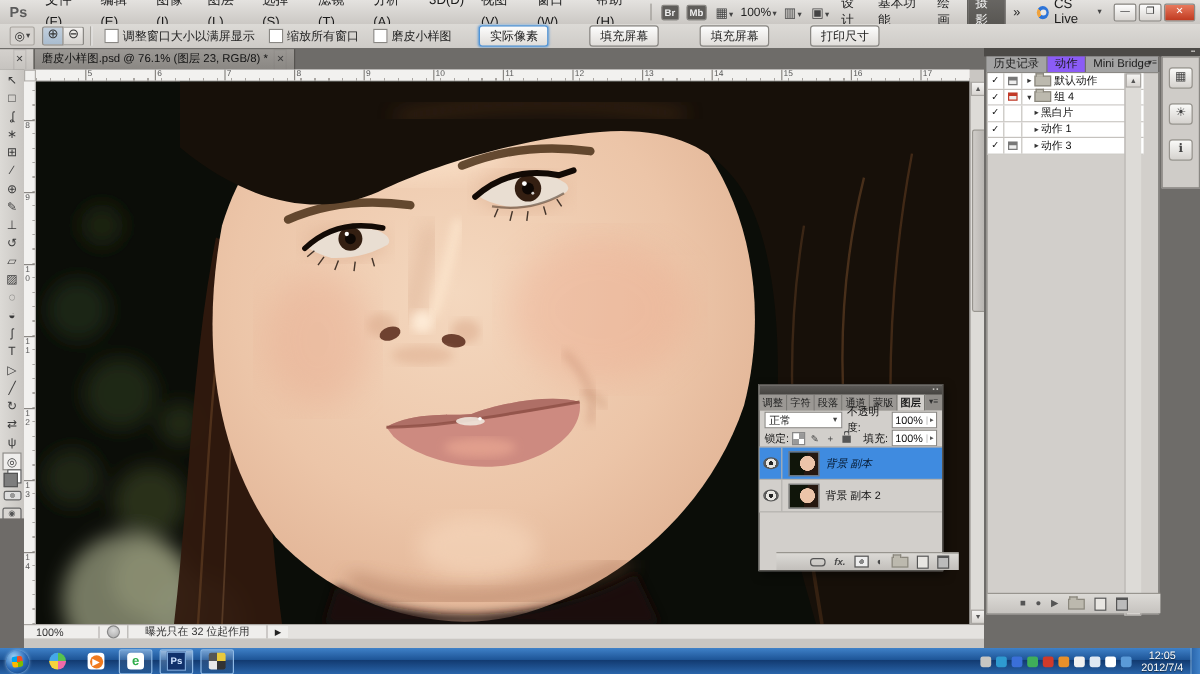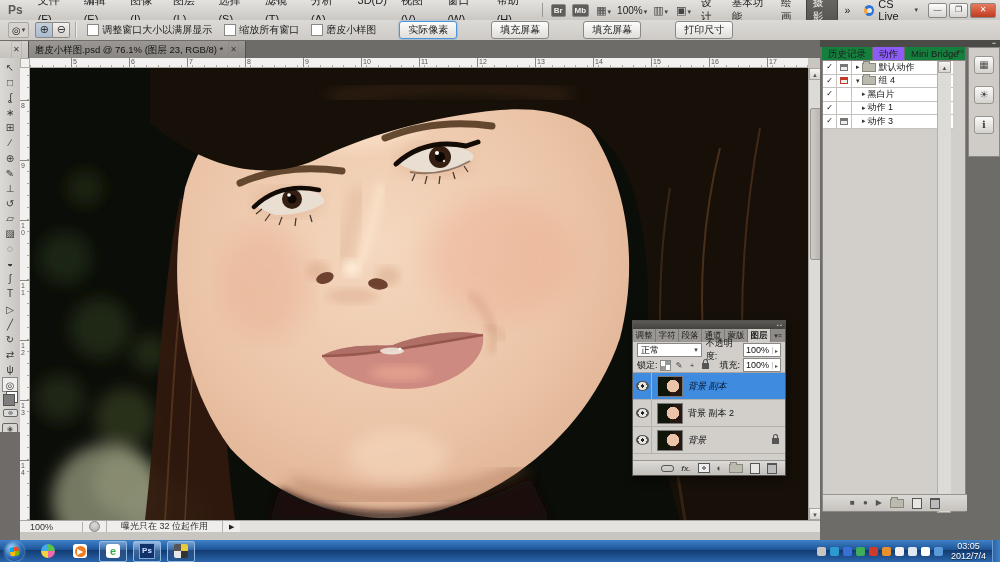--- a/index.html
+++ b/index.html
@@ -93,21 +93,21 @@
     background:radial-gradient(circle at 50% 35%,#ddd,#aaa);}
   #status-hint{border-left:1px solid #b5b2ae;border-right:1px solid #b5b2ae;padding:0 14px;height:100%;
     display:flex;align-items:center;text-align:center;}
   #status-play{font-size:7px;margin:0 6px;color:#222;}
   #hscroll-track{flex:1;height:100%;background:#e4e2df;}
   
   #dock{left:820px;top:40px;width:180px;height:500px;background:#6e6c69;}
   #dock-topbar{position:absolute;left:0;top:0;width:180px;height:7px;background:#4c4a47;
     font-size:5px;color:#cfcdc9;text-align:right;line-height:7px;padding-right:4px;box-sizing:border-box;}
   #panel-tabs{position:absolute;left:2px;top:7px;height:13px;display:flex;font-size:9.5px;}
-  .ptab{padding:0 6px;line-height:13px;color:#1c1c1c;background:#15803d;border-right:1px solid #6e6c69;}
+  .ptab{padding:0 6px;line-height:13px;color:#1c1c1c;background:#a3a3a3;border-right:1px solid #6e6c69;}
   .ptab.active{background:#8b5cf6;}
   #panel-menu-btn{position:absolute;right:36px;top:8px;font-size:7px;color:#2e2e2e;}
   #actions-panel{position:absolute;left:2px;top:20px;width:144px;height:452px;background:#d2cfcb;border:1px solid #8a8884;box-sizing:border-box;}
   #actions-rows{position:absolute;left:0;top:0;width:130px;}
   .act-row{display:flex;align-items:center;height:12.5px;background:#fff;border-bottom:1px solid #c5c2be;font-size:9px;color:#111;}
   .act-check{width:13px;text-align:center;border-right:1px solid #c5c2be;font-size:8px;height:100%;line-height:12px;}
   .act-dlg{width:14px;height:100%;border-right:1px solid #c5c2be;display:flex;align-items:center;justify-content:center;}
   .dlg-ico{width:8px;height:7px;border:1px solid #777;border-top:3px solid #777;box-sizing:border-box;background:#eee;}
   .dlg-ico.red{border-color:#c23a28;border-top-color:#c23a28;}
   .act-arrow{font-size:7px;color:#333;margin:0 2px 0 4px;}
@@ -142,21 +142,21 @@
   #lp-rows{border-top:1px solid #a9a6a2;background:#cbc8c4;}
   .layer-row{display:flex;align-items:center;height:26px;border-bottom:1px solid #b5b2ae;background:#d2cfcb;}
   .layer-row.selected{background:#3f8be0;}
   .eye-cell{width:18px;height:100%;border-right:1px solid #b5b2ae;display:flex;align-items:center;justify-content:center;}
   .eye{width:11px;height:8px;border-radius:50%;background:radial-gradient(circle at 50% 50%,#222 0 25%,#e8e6e2 26% 60%,#555 61%);border:1px solid #555;}
   .layer-thumb{width:24px;height:19px;border:1px solid #777;margin:0 5px;
     background:radial-gradient(circle at 62% 48%,#ecc4a9 0 34%,rgba(0,0,0,0) 36%),linear-gradient(100deg,#10150a 55%,#261810 56%);}
   .layer-name{font-size:9px;color:#101010;flex:1;}
   .layer-row.selected .layer-name{color:#06182e;font-style:italic;}
   .layer-lock{margin-right:6px;}
-  #lp-footer{position:absolute;left:0;bottom:0;width:152px;height:15px;background:linear-gradient(#dcdad6,#c2bfbb);
+  #lp-footer{position:absolute;left:14px;bottom:0;width:152px;height:15px;background:linear-gradient(#dcdad6,#c2bfbb);
     border-top:1px solid #98958f;display:flex;align-items:center;justify-content:flex-end;gap:7px;padding-right:8px;box-sizing:border-box;}
   .lpf-ico{font-size:9px;color:#4a4a4a;line-height:13px;}
   .lpf-link{width:11px;height:5px;border:1px solid #555;border-radius:3px;}
   .lpf-fx{font-size:8px;font-style:italic;font-weight:bold;}
   .lpf-mask{width:10px;height:8px;border:1px solid #555;background:radial-gradient(circle,#888 0 30%,#eee 31%);}
   .lpf-page{width:8px;height:9px;border:1px solid #555;background:#e8e6e2;}
   .lpf-trash{width:8px;height:8px;border:1px solid #555;border-top:2px solid #555;background:#bbb;}
   
   #taskbar{left:0;top:540px;width:1000px;height:22px;
     background:linear-gradient(#3f81c8,#1d5496 45%,#123a70 46%,#2a66ac);display:flex;align-items:center;}
@@ -566,28 +566,20 @@
         <span class="layer-thumb"></span>
         <span class="layer-name">背景 副本</span>
       </div>
       <div class="layer-row">
         <span class="eye-cell">
           <span class="eye"></span>
         </span>
         <span class="layer-thumb"></span>
         <span class="layer-name">背景 副本 2</span>
       </div>
-      <div class="layer-row">
-        <span class="eye-cell">
-          <span class="eye"></span>
-        </span>
-        <span class="layer-thumb"></span>
-        <span class="layer-name" style="font-style: italic;">背景</span>
-        <span class="mini-lock layer-lock"></span>
-      </div>
     </div>
   <div id="lp-footer">
     <span class="lpf-link"></span>
     <span class="lpf-ico lpf-fx">fx.</span>
     <span class="lpf-mask"></span>
     <span class="lpf-ico">◐</span>
     <span class="folder-ico" style="margin:0;"></span>
     <span class="lpf-page"></span>
     <span class="lpf-trash"></span>
   </div>
@@ -620,17 +612,17 @@
       <span class="tray-ico" style="background: rgb(58, 111, 216);"></span>
       <span class="tray-ico" style="background: rgb(63, 174, 90);"></span>
       <span class="tray-ico" style="background: rgb(208, 58, 42);"></span>
       <span class="tray-ico" style="background: rgb(232, 144, 42);"></span>
       <span class="tray-ico" style="background: rgb(240, 240, 240);"></span>
       <span class="tray-ico" style="background: rgb(223, 232, 242);"></span>
       <span class="tray-ico" style="background: rgb(255, 255, 255);"></span>
       <span class="tray-ico" style="background: rgb(90, 154, 216);"></span>
     </div>
   <div id="clock">
-    <div>03:05</div>
+    <div>12:05</div>
     <div>2012/7/4</div>
   </div>
   <div id="show-desktop"></div>
 </div>
 
 </body></html>

